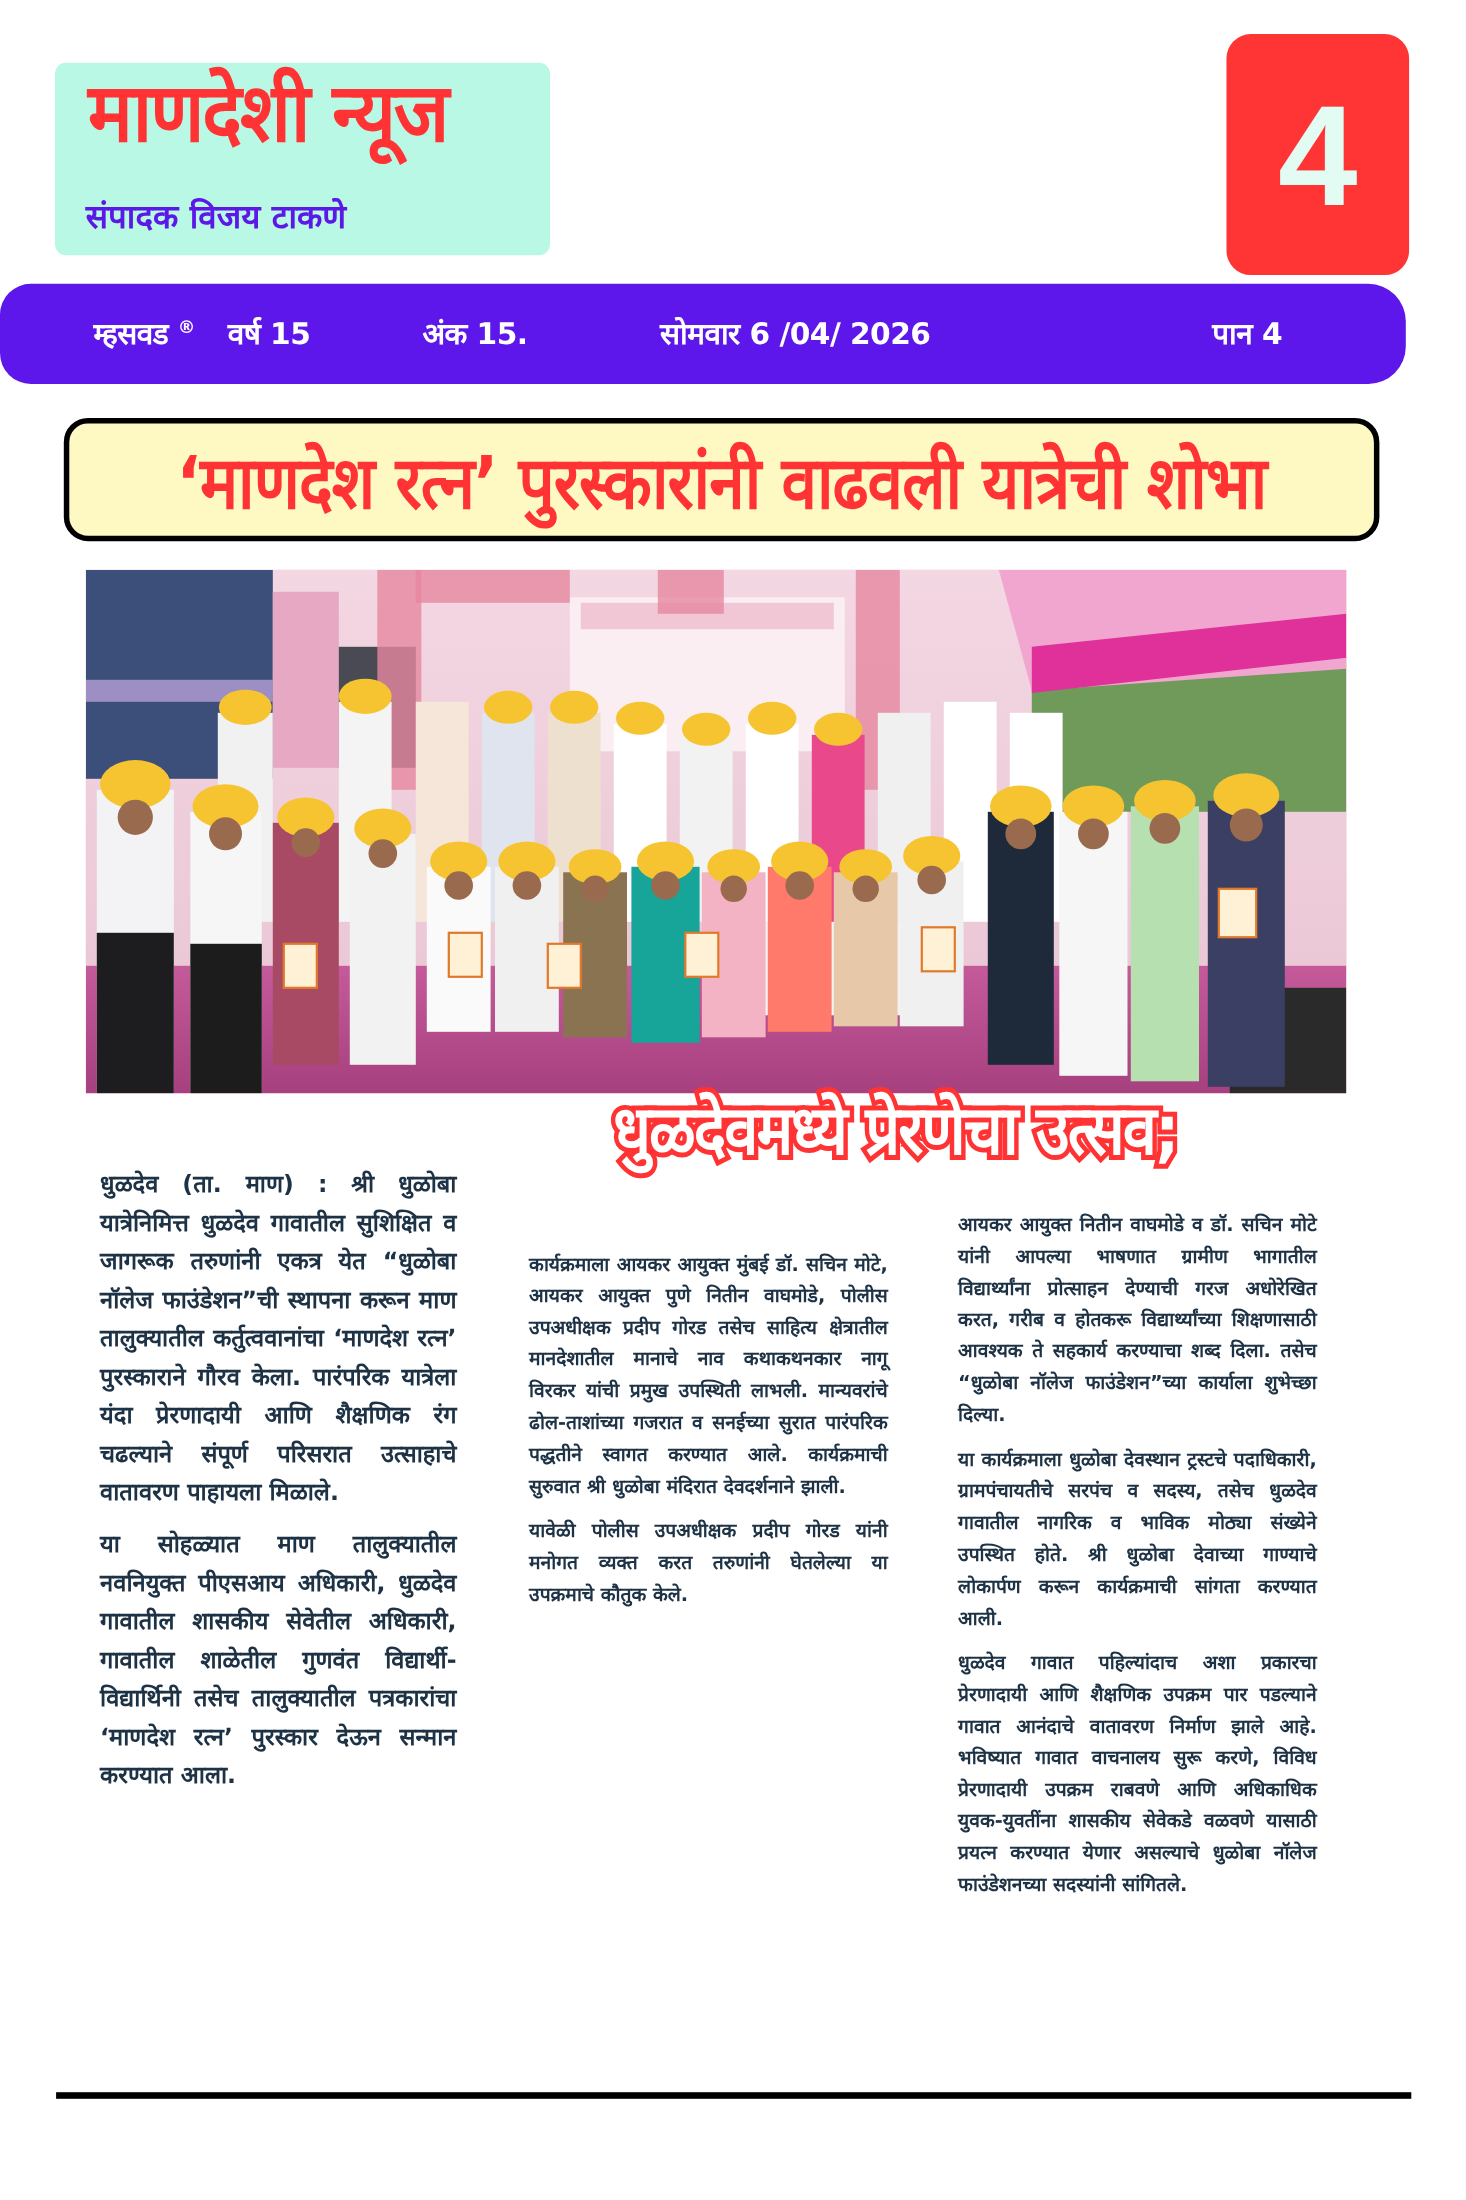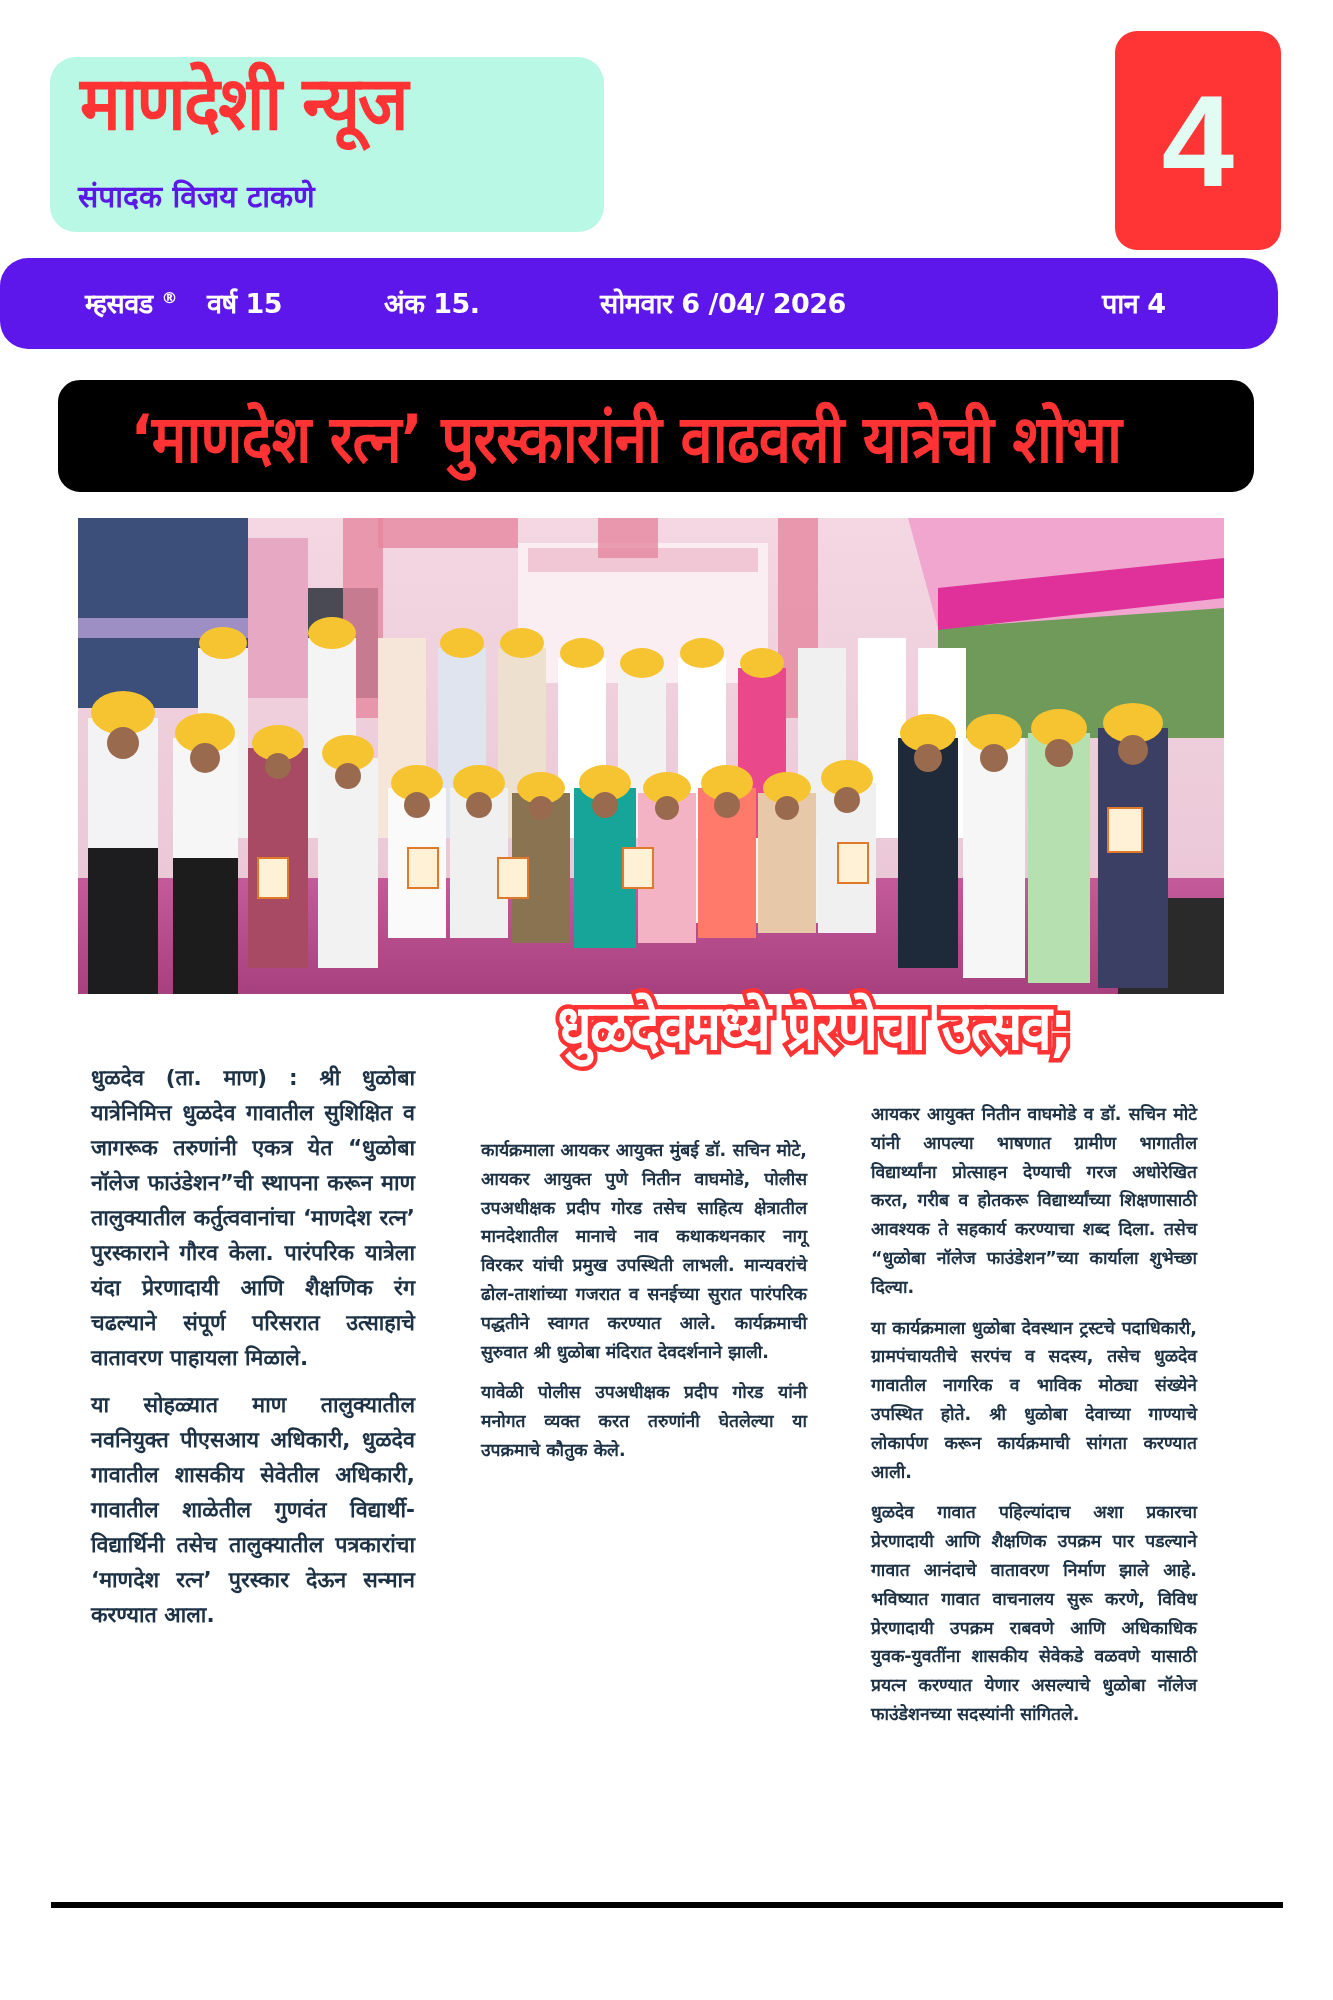--- a/index.html
+++ b/index.html
@@ -1,22 +1,22 @@
 <!DOCTYPE html>
 <html><head>
   <meta charset="utf-8">
   <style>
     * { box-sizing: border-box; margin: 0; padding: 0; }
     html, body { width: 1333px; height: 2000px; background: #ffffff; overflow: hidden; }
     body { position: relative; font-family: "DejaVu Sans", sans-serif; }
 
     
     .logo-box {
-      position: absolute; left: 50px; top: 57px; width: 554px; height: 175px;
-      background: #b8f8e4; border-radius: 26px;
+      position: absolute; left: 50px; top: 57px; width: 450px; height: 175px;
+      background: #b8f8e4; border-radius: 10px;
     }
     .logo-title {
       position: absolute; left: 30px; top: 6px;
       font-family: "DejaVu Sans", sans-serif; font-weight: bold;
       font-size: 74px; line-height: 1.1; color: #ff3333; letter-spacing: -2px;
       transform: scaleX(0.92); transform-origin: left center; white-space: nowrap;
     }
     .logo-subtitle {
       position: absolute; left: 28px; top: 118px;
       font-family: "DejaVu Sans", sans-serif; font-weight: bold;
@@ -43,22 +43,22 @@
     .info-item {
       position: absolute; top: 26px; color: #ffffff;
       font-family: "DejaVu Sans", sans-serif; font-weight: bold; font-size: 27px;
       white-space: nowrap; letter-spacing: -0.5px;
     }
     .info-item sup { font-size: 16px; }
 
     
     .headline-box {
       position: absolute; left: 58px; top: 380px; width: 1196px; height: 112px;
-      background: #000000; border: 5px solid #000000; border-radius: 22px;
-      display: flex; align-items: center; 
+      background: #fef9c3; border: 5px solid #000000; border-radius: 22px;
+      display: flex; align-items: center; justify-content: center;
     }
     .headline {
       font-family: "DejaVu Sans", sans-serif; font-weight: bold;
       font-size: 66px; color: #ff3333; white-space: nowrap;
       transform: scaleX(0.88); letter-spacing: -1px;
     }
 
     
     .photo {
       position: absolute; left: 78px; top: 518px; width: 1146px; height: 476px;

